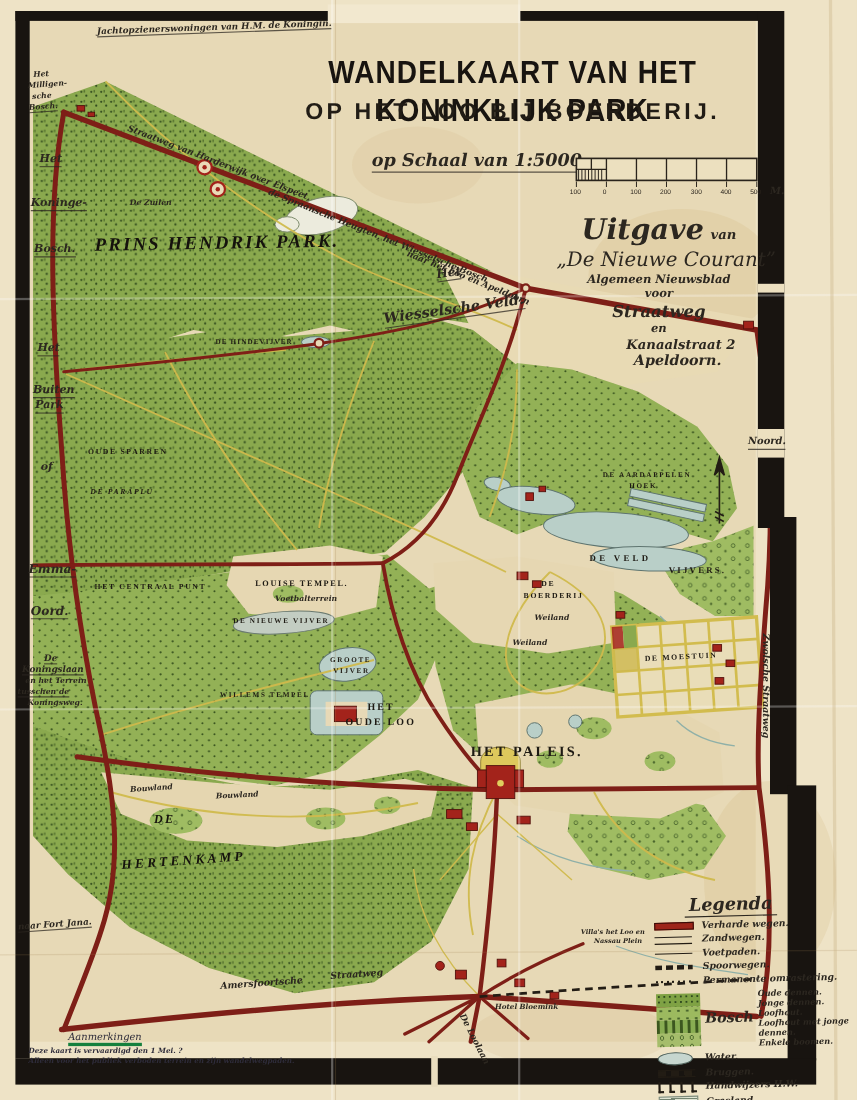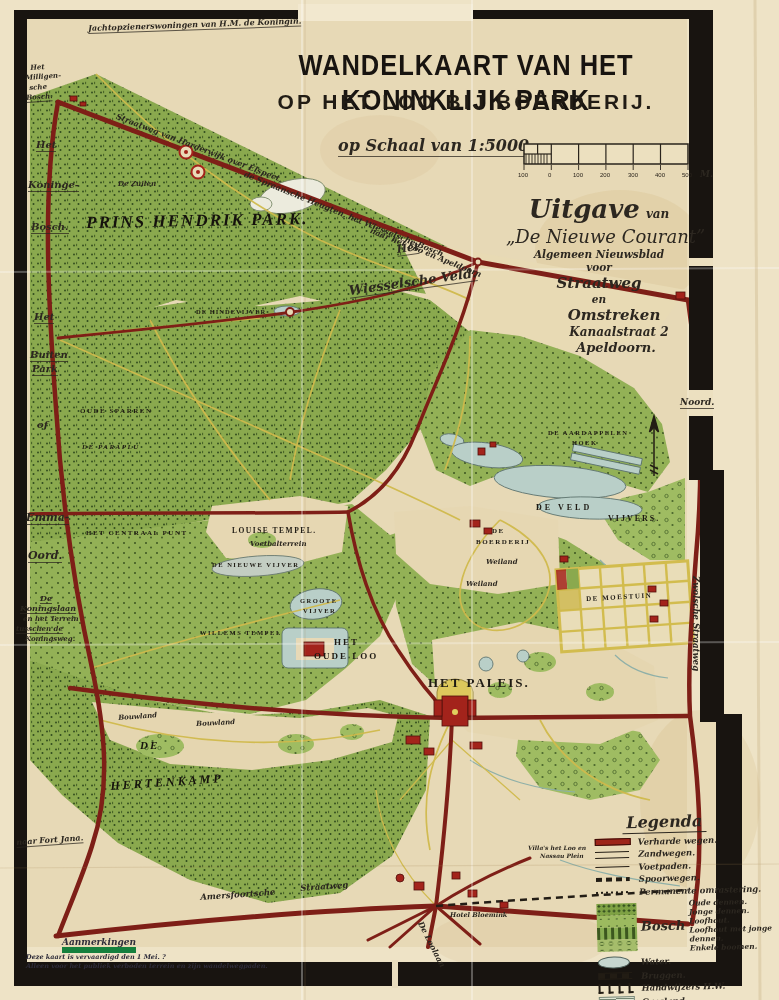--- a/index.html
+++ b/index.html
@@ -46,21 +46,21 @@
   .bsw3{background:#88ad52;background-image:repeating-linear-gradient(90deg,#3c571f 0 3px,transparent 3px 7px);background-size:7px 3px;background-repeat:repeat;}
   .bsw4{background:#a5bd6b;background-image:radial-gradient(circle,transparent 1.2px,#4a662c 1.3px,#4a662c 2px,transparent 2.1px);background-size:9px 8px;}
   .bosch-word{font-size:13px;font-weight:800;}
   .bosch-sub{font-size:7.5px;line-height:1.2;width:88px;}
   .sw-water{width:30px;height:10px;border:1px solid #4f625c;border-radius:50%;background:#c6d6cf;}
   .sw-brug{width:34px;height:5px;background:repeating-linear-gradient(90deg,#221c14 0 7px,transparent 7px 12px);border-top:.8px solid #221c14;border-bottom:.8px solid #221c14;}
   .hw{display:inline-block;width:5px;height:8px;border-left:2px solid #221c14;border-bottom:2px solid #221c14;margin-right:3px;}
   .sw-gras{width:34px;height:10px;background:#dfe4d2;border:.8px solid #7b8878;
            background-image:repeating-linear-gradient(0deg,transparent 0 2px,rgba(80,100,80,.75) 2px 3px);}
   .remarks{position:absolute;left:26px;top:930px;width:330px;color:#2e2c3a;}
-  .remarks .rtitle{font-size:9px;font-weight:700;margin-left:36px;border-bottom:6px solid #15803d;display:inline-block;}
+  .remarks .rtitle{font-size:9px;font-weight:400;margin-left:36px;border-bottom:3px solid #15803d;display:inline-block;}
   .remarks .rline{font-size:6.5px;line-height:1.35;}
 </style>
 </head>
 <body>
 
 <div class="stage">
 
   <svg class="map-svg" width="779" height="1000" viewBox="0 0 779 1000">
     <defs>
       <pattern id="pDense" width="9" height="9" patternUnits="userSpaceOnUse">
@@ -300,21 +300,20 @@
   <span class="tick" style="left:682px;top:172px;">500</span>
   <span class="lbl hand" style="left:700px;top:170px;font-size:9px;">M.</span>
 
   <div class="pub hand">
     <div class="l1"><span>Uitgave</span><span class="van">van</span></div>
     <div class="l2">„De Nieuwe Courant”</div>
     <div class="s">Algemeen Nieuwsblad</div>
     <div class="s">voor</div>
     <div class="m">Straatweg</div>
     <div class="s">en</div>
-    <div class="m" style="padding-left:30px;">Omstreken</div>
     <div class="s" style="padding-left:40px;font-size:12px;">Kanaalstraat 2</div>
     <div class="s" style="padding-left:34px;font-size:13px;">Apeldoorn.</div>
   </div>
 
   <span class="lbl hand hand-ul" style="left:88px;top:24px;font-size:8px;transform:rotate(-2deg);">Jachtopzienerswoningen van H.M. de Koningin.</span>
   <span class="lbl hand" style="left:118px;top:112px;font-size:8px;transform:rotate(21deg);">Straatweg van Harderwijk over Elspeet,</span>
   <span class="lbl hand" style="left:246px;top:170px;font-size:8px;transform:rotate(22deg);">de Spraansche Heugten, het Wiesselsche Bosch</span>
   <span class="lbl hand" style="left:372px;top:226px;font-size:8px;transform:rotate(22deg);">naar het Loo en Apeldoorn</span>
 
   <span class="lbl hand" style="left:30px;top:64px;font-size:7px;transform:rotate(-4deg);">Het</span>

